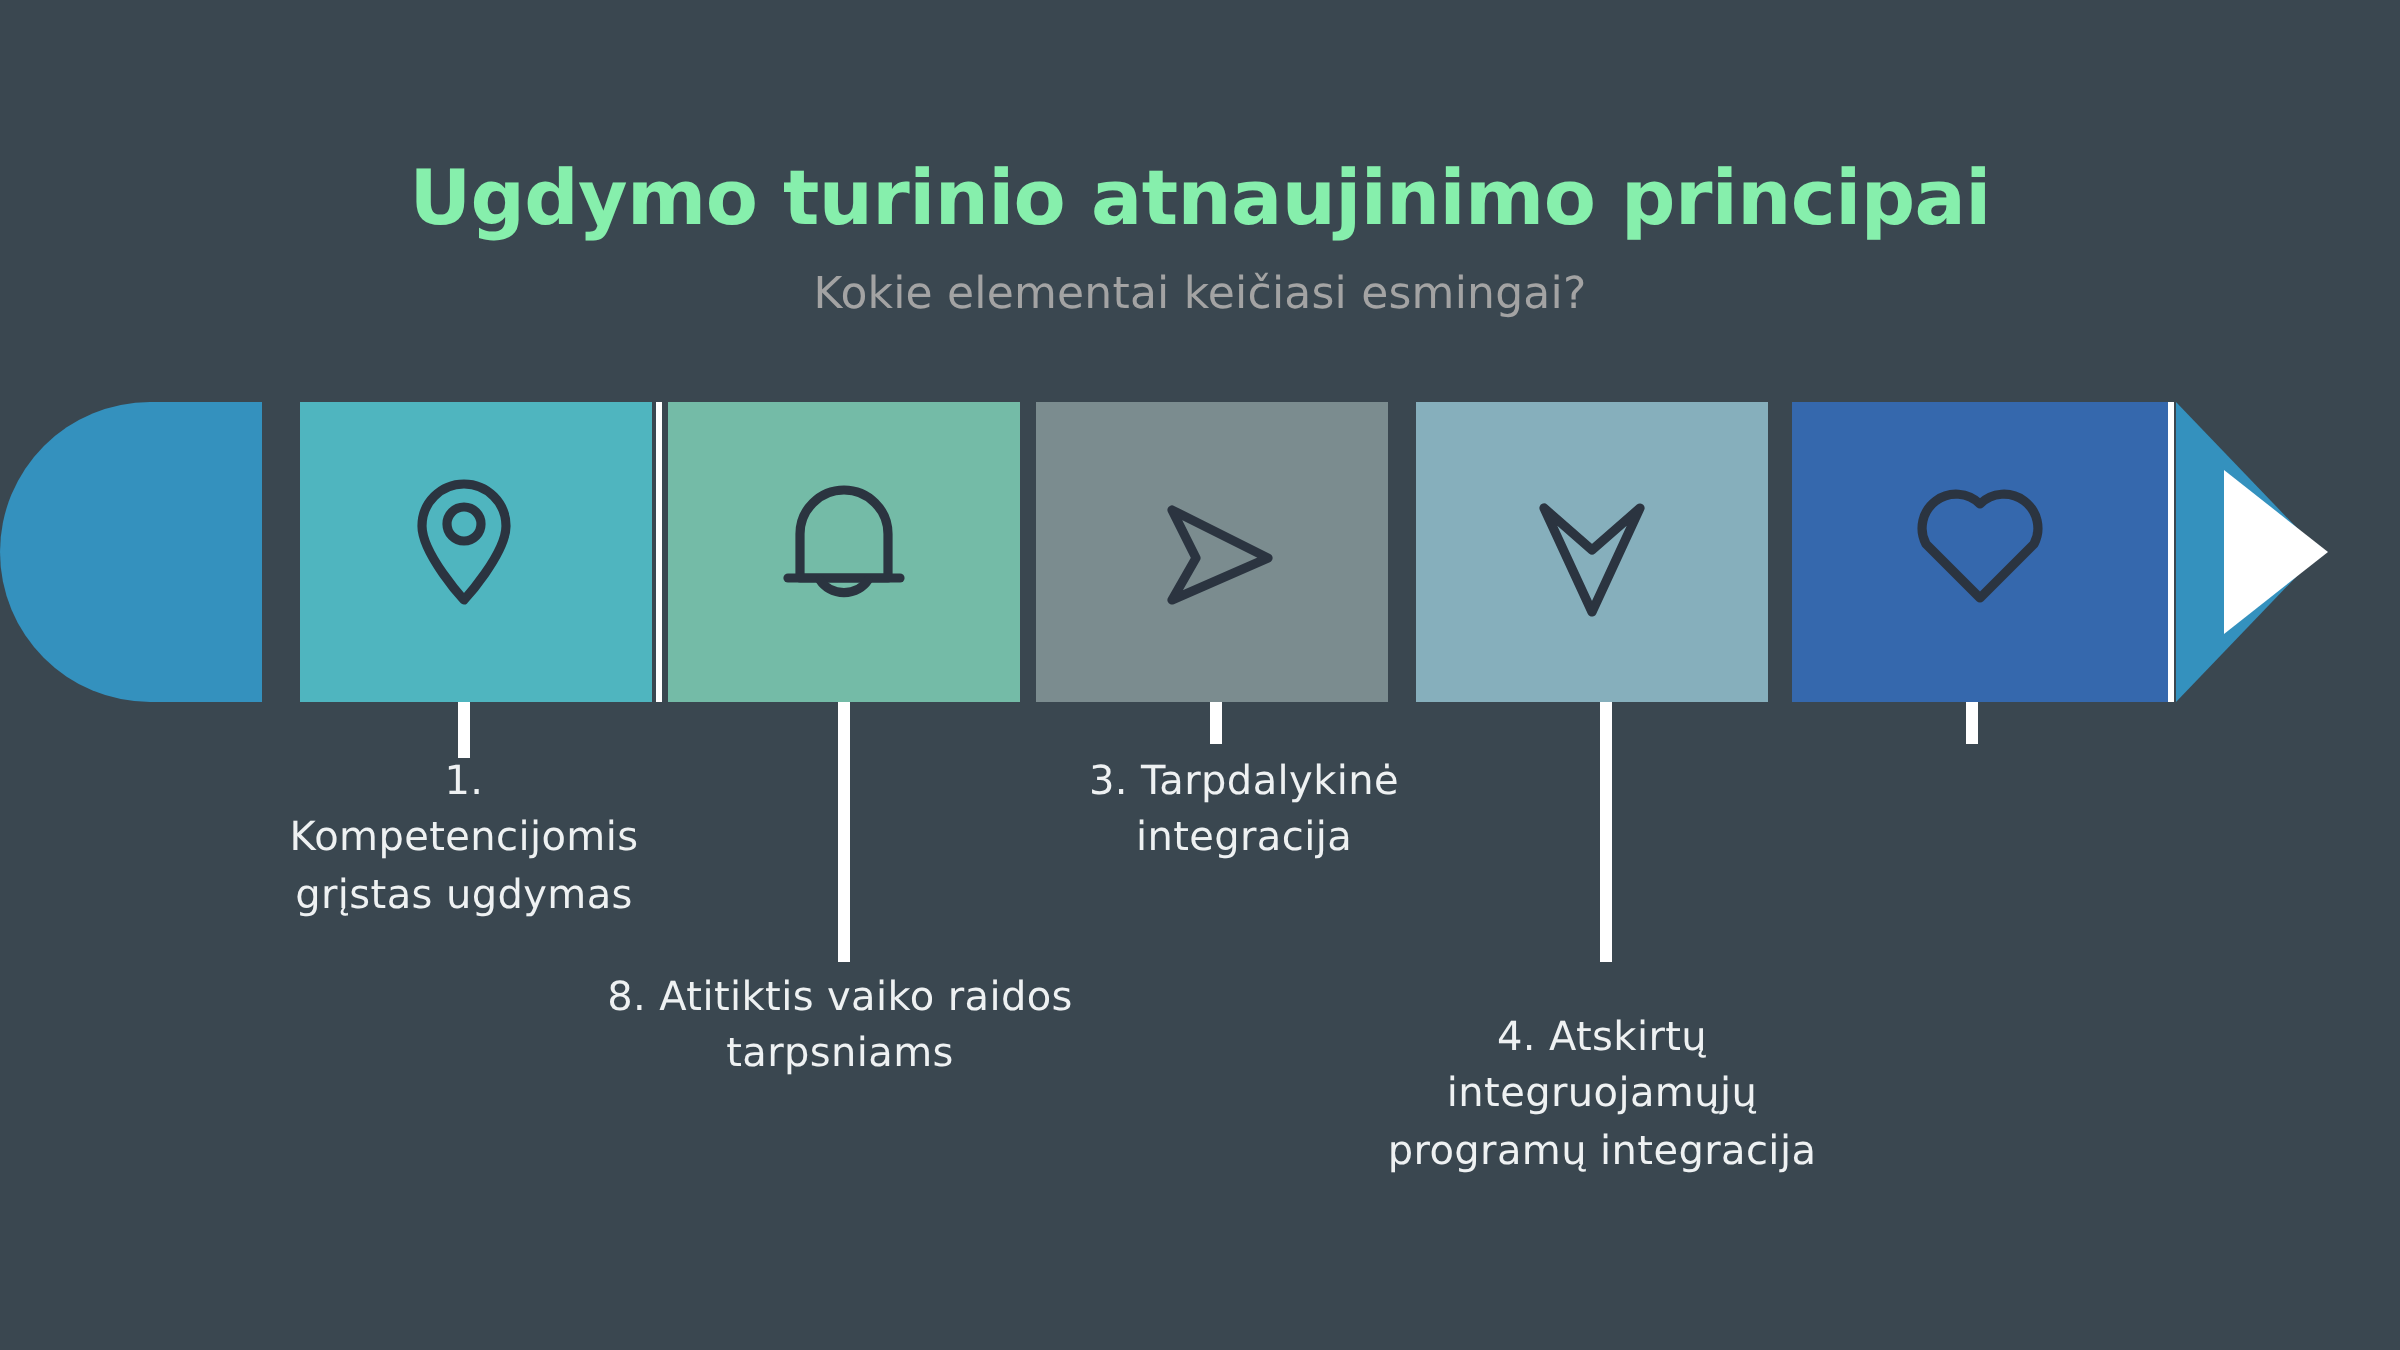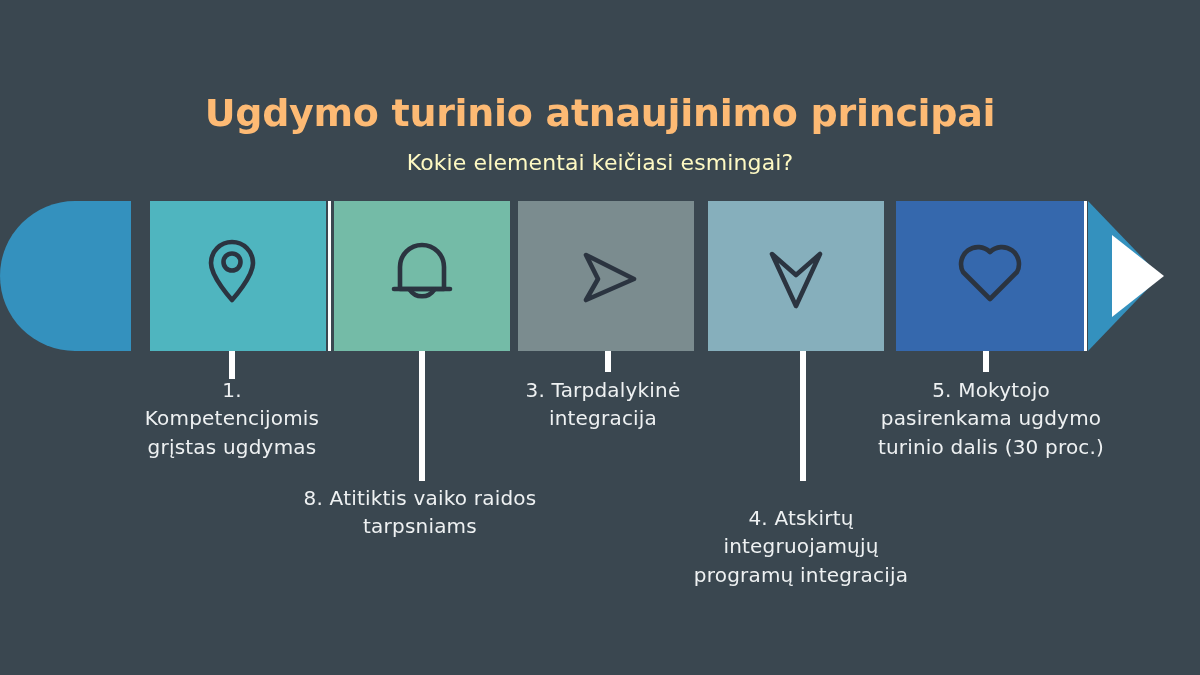--- a/index.html
+++ b/index.html
@@ -27,30 +27,30 @@
     position: absolute;
     top: 78px;
     left: 0;
     width: 1200px;
     text-align: center;
   }
   .title {
     font-family: "DejaVu Sans", sans-serif;
     font-weight: bold;
     font-size: 38px;
-    color: #fdba74;
+    color: #86efac;
     letter-spacing: -0.3px;
     line-height: 1.15;
-    margin: 14px;
+    margin: 0;
   }
   .subtitle {
     font-family: "DejaVu Sans", sans-serif;
     font-weight: normal;
     font-size: 22px;
-    color: #fef9c3;
+    color: #a3a3a3;
     margin: 13px 0 0 0;
     letter-spacing: 0.1px;
   }
 
   
   .banner {
     position: absolute;
     top: 201px;
     left: 0;
     width: 1200px;
@@ -141,24 +141,21 @@
   <div class="tick" style="left:800px; top:351px; height:130px;"></div>
   <div class="tick" style="left:983px; top:351px; height:21px;"></div>
 
   <div class="label" style="left:92px; top:376px; width:280px;">1.
 Kompetencijomis
 grįstas ugdymas</div>
 
   <div class="label" style="left:274px; top:484px; width:292px;">8. Atitiktis vaiko raidos
 tarpsniams</div>
 
-  <div class="label" style="left:477px; top:376px; width:252px;">3. Tarpdalykinė
+  <div class="label" style="left:496px; top:376px; width:252px;">3. Tarpdalykinė
 integracija</div>
 
   <div class="label" style="left:637px; top:484px; width:328px;margin-top:20px;">4. Atskirtų
 integruojamųjų
 programų integracija</div>
 
-  <div class="label" style="left:846px; top:376px; width:290px;">5. Mokytojo
-pasirenkama ugdymo
-turinio dalis (30 proc.)</div>
 
 </div>
 
 </body></html>

